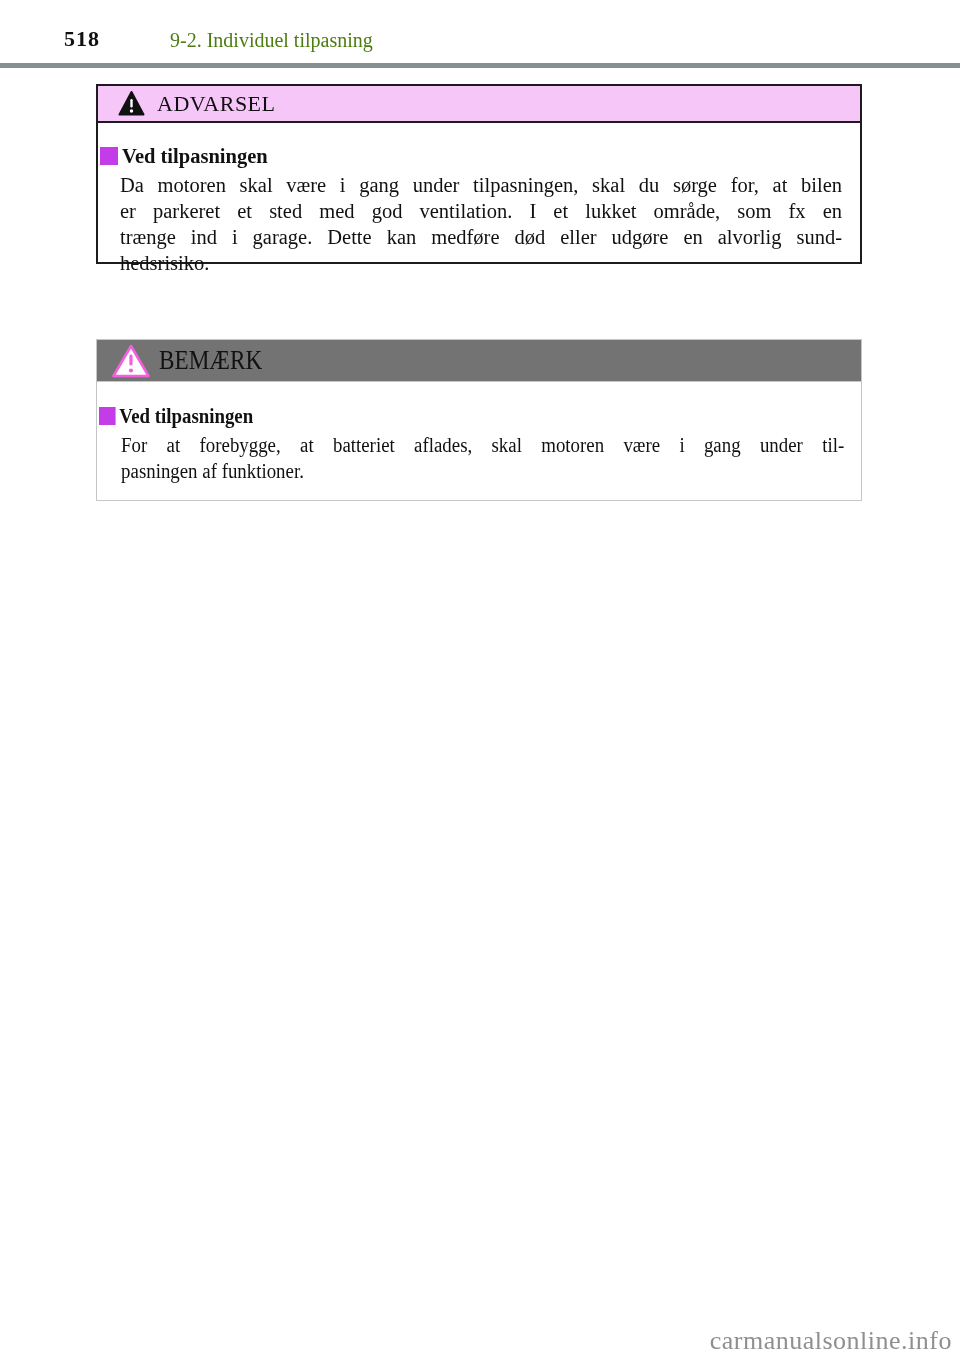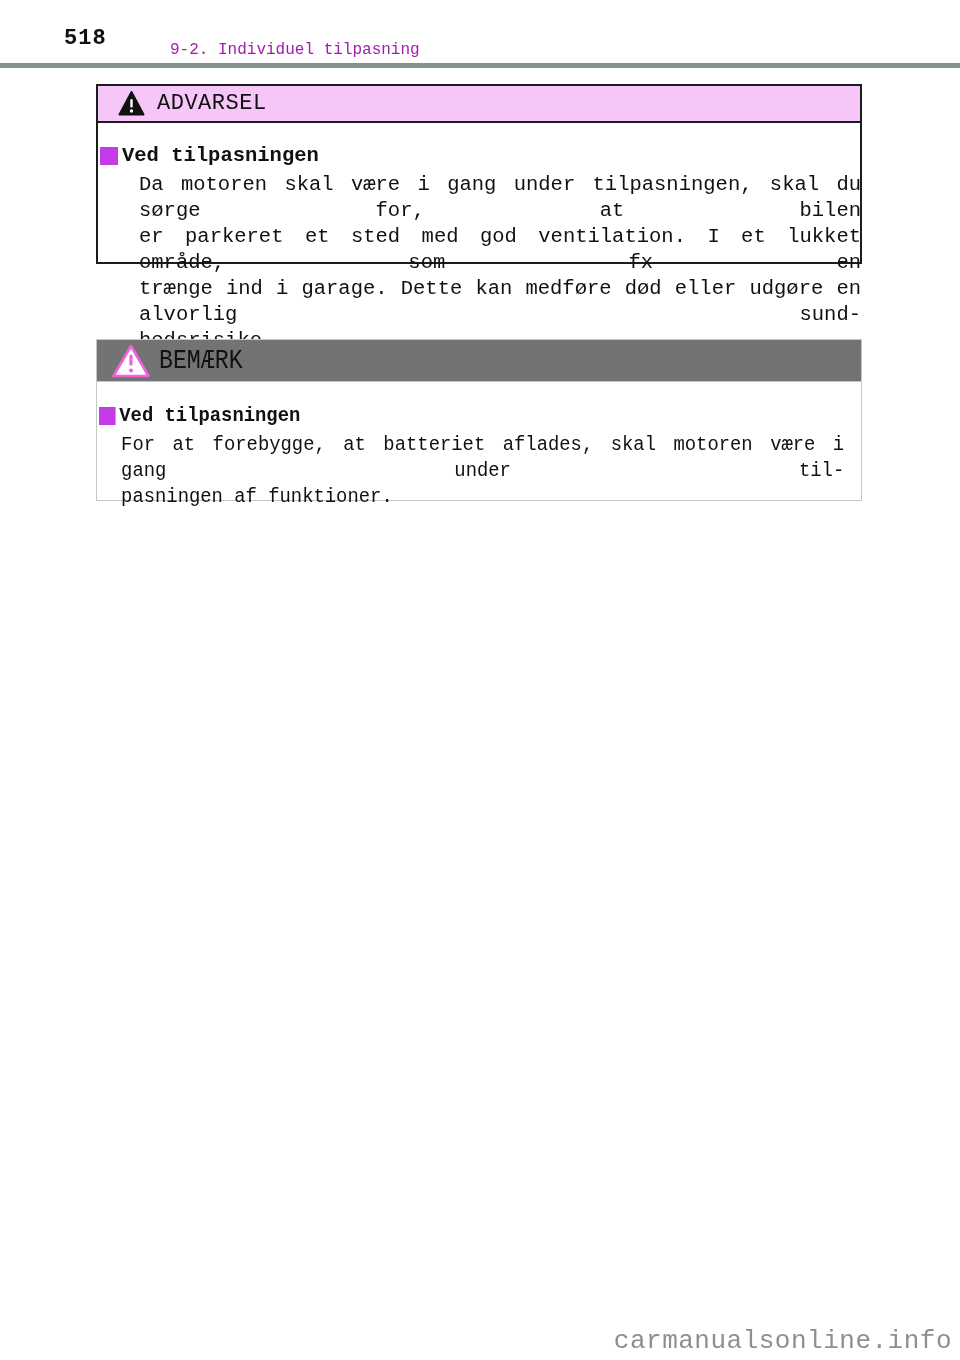--- a/index.html
+++ b/index.html
@@ -5,42 +5,41 @@
   html, body {
     margin: 0;
     padding: 0;
     background: #ffffff;
   }
   .page {
     position: relative;
     width: 960px;
     height: 1360px;
     background: #ffffff;
-    font-family: Liberation Mono, monospace;
+    font-family: Liberation Serif, serif;
     color: #111111;
     overflow: hidden;
   }
 
   
   .page-number {
     position: absolute;
     left: 64px;
     top: 26px;
     font-size: 22px;
     font-weight: bold;
     letter-spacing: 1px;
     color: #111;
   }
   .section-title {
     position: absolute;
     left: 170px;
     top: 29px;
-    font-size: 16px;
-    color: #a21caf;
-    margin-top: 12px;
+    font-size: 20px;
+    color: #4d7c0f;
   }
   .header-rule {
     position: absolute;
     left: 0;
     top: 63px;
     width: 960px;
     height: 5px;
     background: var(--rule, #879090);
   }
 
@@ -122,21 +121,21 @@
     margin: 3px 4px 0 0;
     background: var(--bullet, #c43be8);
   }
   .bullet-heading .heading-text {
     font-size: 20.5px;
     font-weight: bold;
     color: #111;
   }
 
   .para {
-    margin-left: 39px;
+    margin-left: 20px;
     margin-top: 4px;
     font-size: 20.5px;
     line-height: 26px;
     color: #111;
   }
   .advarsel .para { width: 722px; }
   .bemaerk .para { width: 786px; margin-left: 24px; }
 
   .jline {
     text-align: justify;

